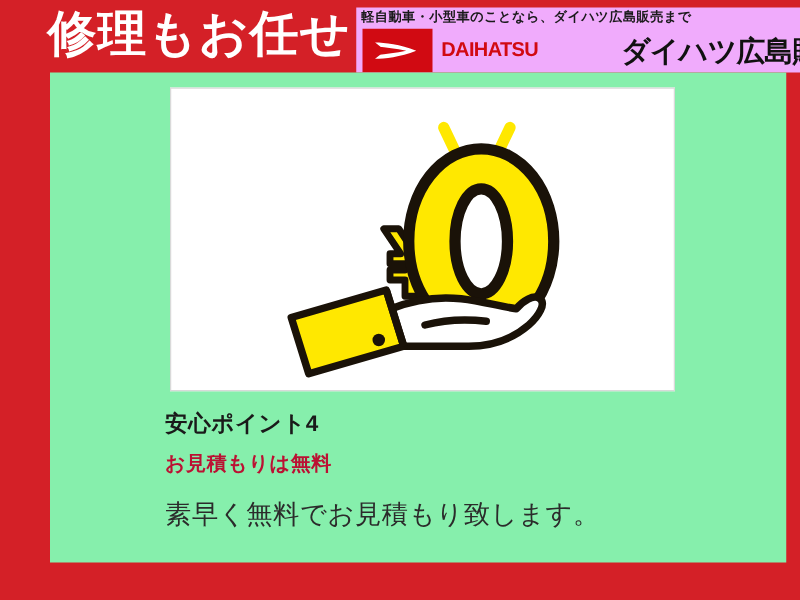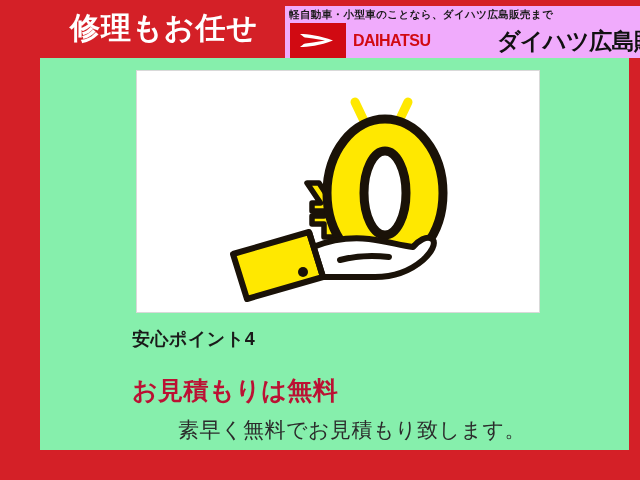--- a/index.html
+++ b/index.html
@@ -28,27 +28,26 @@
     left: 0;
     top: 0;
     width: 640px;
     height: 58px;
   }
 
   .headline {
     position: absolute;
     left: 38px;
     top: 8px;
-    font-size: 30px;
+    font-size: 39px;
     font-weight: bold;
     color: #ffffff;
     letter-spacing: 1px;
     line-height: 40px;
     white-space: nowrap;
-    margin-left: 32px;
   }
 
   .brandband {
     position: absolute;
     left: 285px;
     top: 6px;
     width: 355px;
     height: 52px;
     background: #f0abfc;
     overflow: hidden;
@@ -142,38 +141,37 @@
   .cap-small {
     font-size: 18px;
     font-weight: bold;
     color: #1a1a1a;
     letter-spacing: 0.5px;
     line-height: 26px;
     white-space: nowrap;
   }
 
   .cap-big {
-    font-size: 25px;
+    font-size: 16px;
     font-weight: bold;
     color: #bb1133;
     letter-spacing: 0.5px;
     line-height: 36px;
-    margin-top: 20px;
+    margin-top: 2px;
     white-space: nowrap;
   }
 
   .cap-body {
     font-size: 21px;
     font-weight: normal;
     color: #2b2b2b;
     letter-spacing: 0.5px;
     line-height: 32px;
     margin-top: 6px;
     white-space: nowrap;
-    margin-left: 46px;
   }
 </style>
 </head>
 <body>
 
 <div class="stage">
 
   <div class="header">
 
     <div class="headline">修理もお任せ</div>

